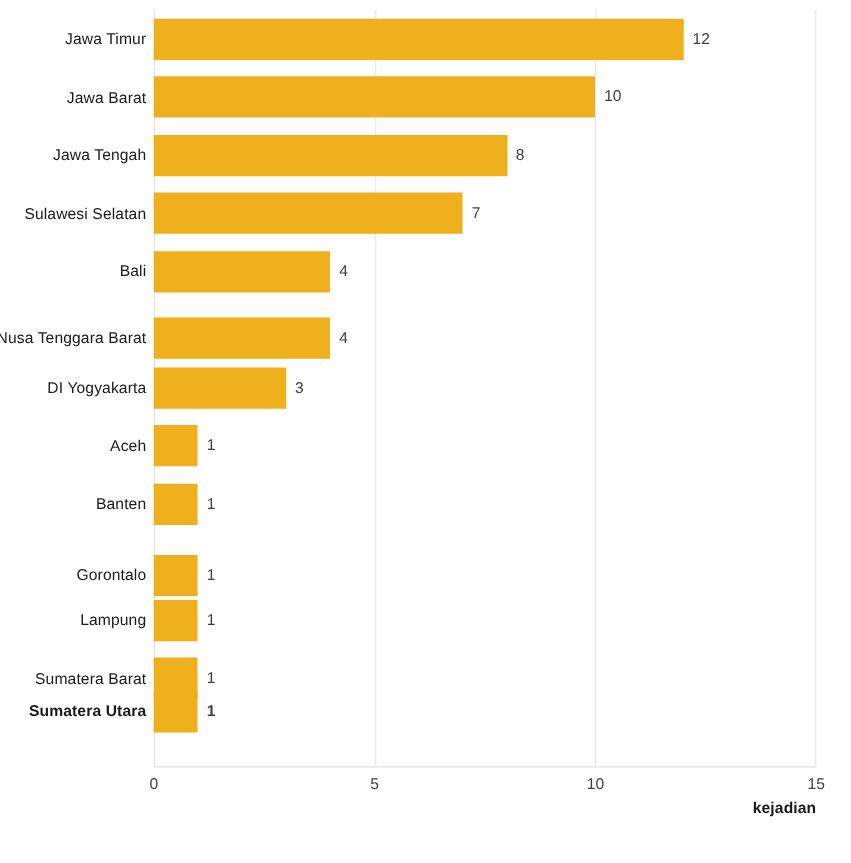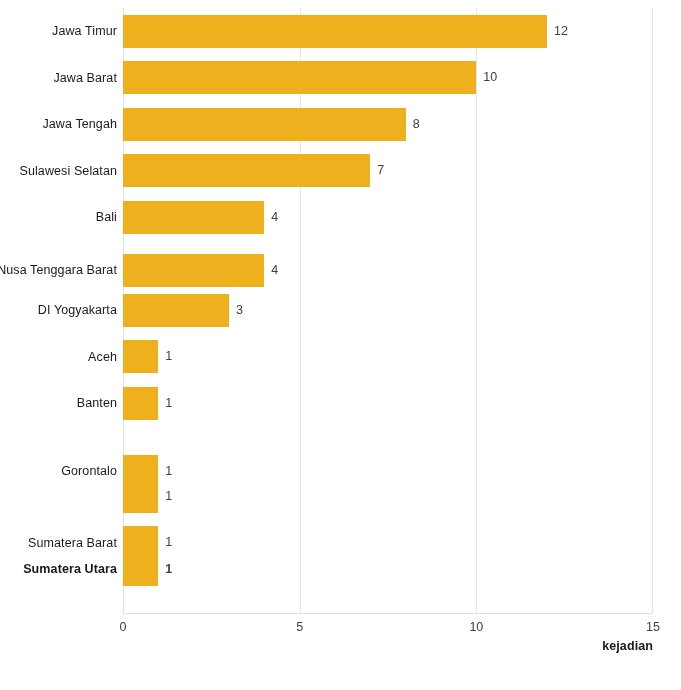--- a/index.html
+++ b/index.html
@@ -210,28 +210,29 @@
           <div class="bar-value" style="left: 42.3333px;">1</div>
         </div>
       </div>
       <div class="bar-row" style="top: 372px;">
         <div class="cat-label">Banten</div>
         <div class="bar-track" style="width: 530px;">
           <div class="bar" style="width: 35.3333px; background: rgb(239, 176, 30);"></div>
           <div class="bar-value" style="left: 42.3333px;">1</div>
         </div>
       </div>
-      <div class="bar-row" style="top: 440px;">
+      <div class="bar-row" style="top: 429px;">
         <div class="cat-label">Gorontalo</div>
         <div class="bar-track" style="width: 530px;">
           <div class="bar" style="width: 35.3333px; background: rgb(239, 176, 30);"></div>
           <div class="bar-value" style="left: 42.3333px;">1</div>
         </div>
       </div>
       <div class="bar-row" style="top: 465px;">
+        <div class="cat-label">Lampung</div>
         <div class="bar-track" style="width: 530px;">
           <div class="bar" style="width: 35.3333px; background: rgb(239, 176, 30);"></div>
           <div class="bar-value" style="left: 42.3333px;">1</div>
         </div>
       </div>
       <div class="bar-row" style="top: 511.5px;">
         <div class="cat-label">Sumatera Barat</div>
         <div class="bar-track" style="width: 530px;">
           <div class="bar" style="width: 35.3333px; background: rgb(239, 176, 30);"></div>
           <div class="bar-value" style="left: 42.3333px;">1</div>

